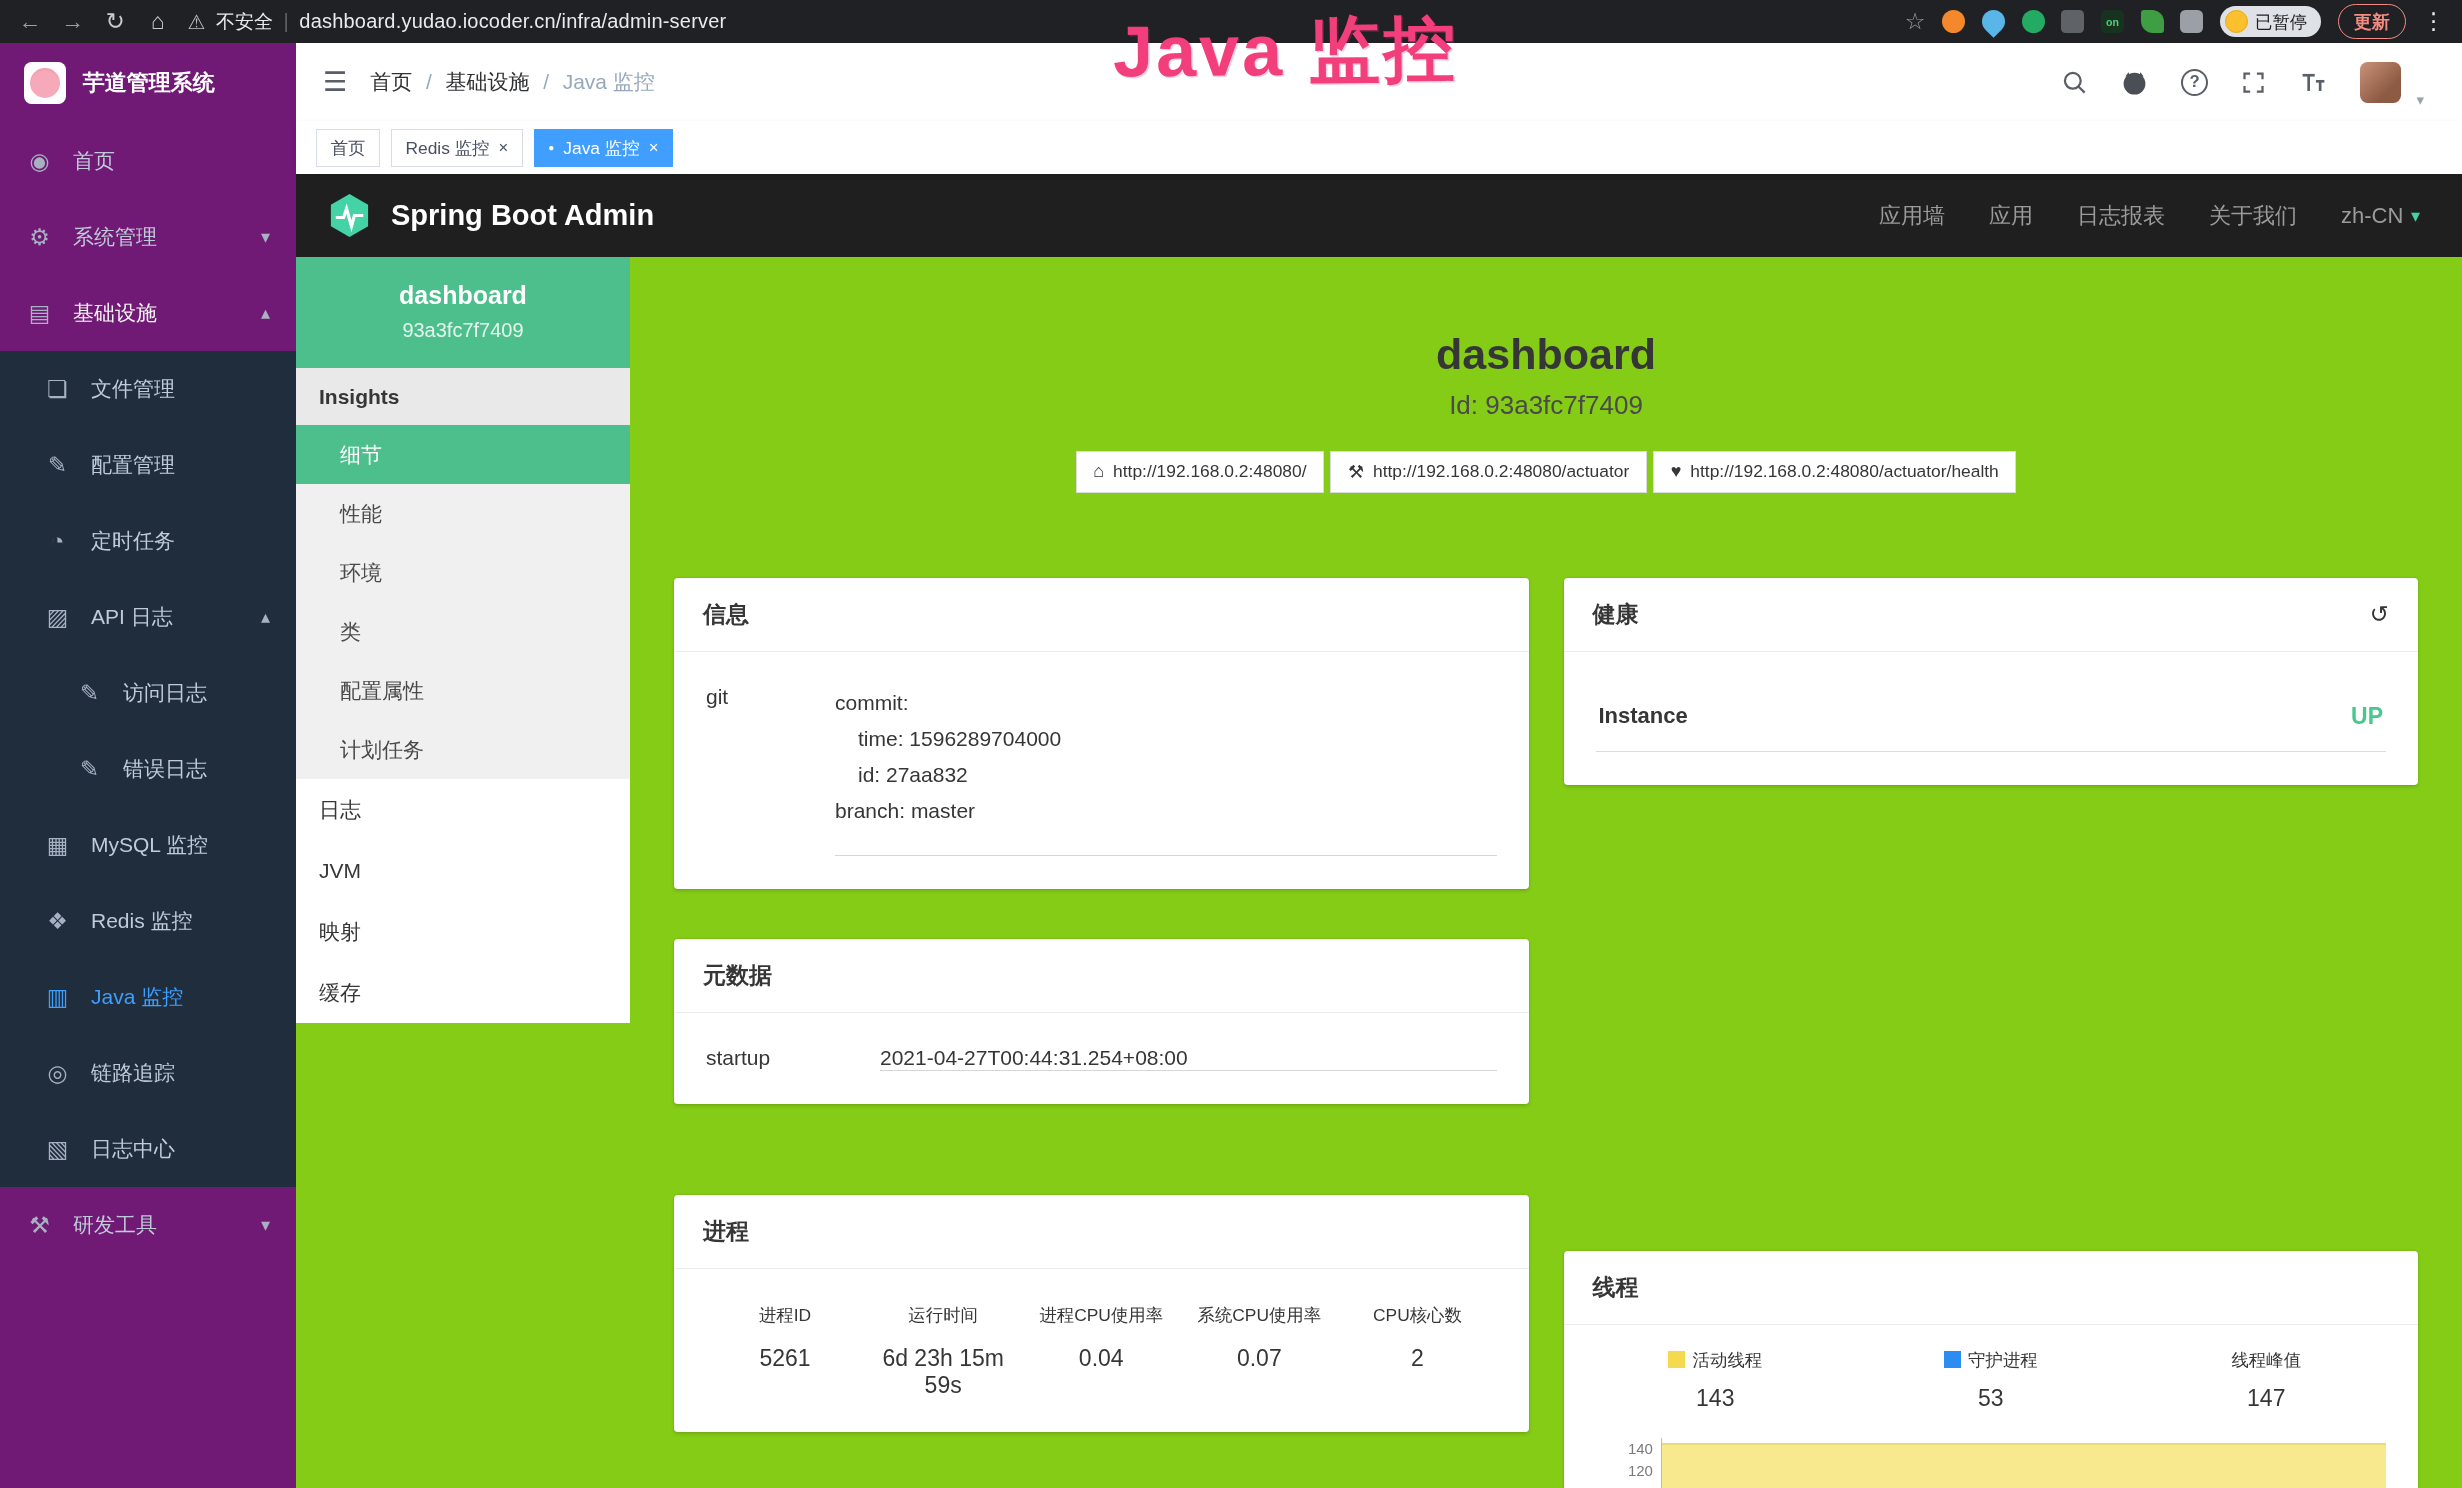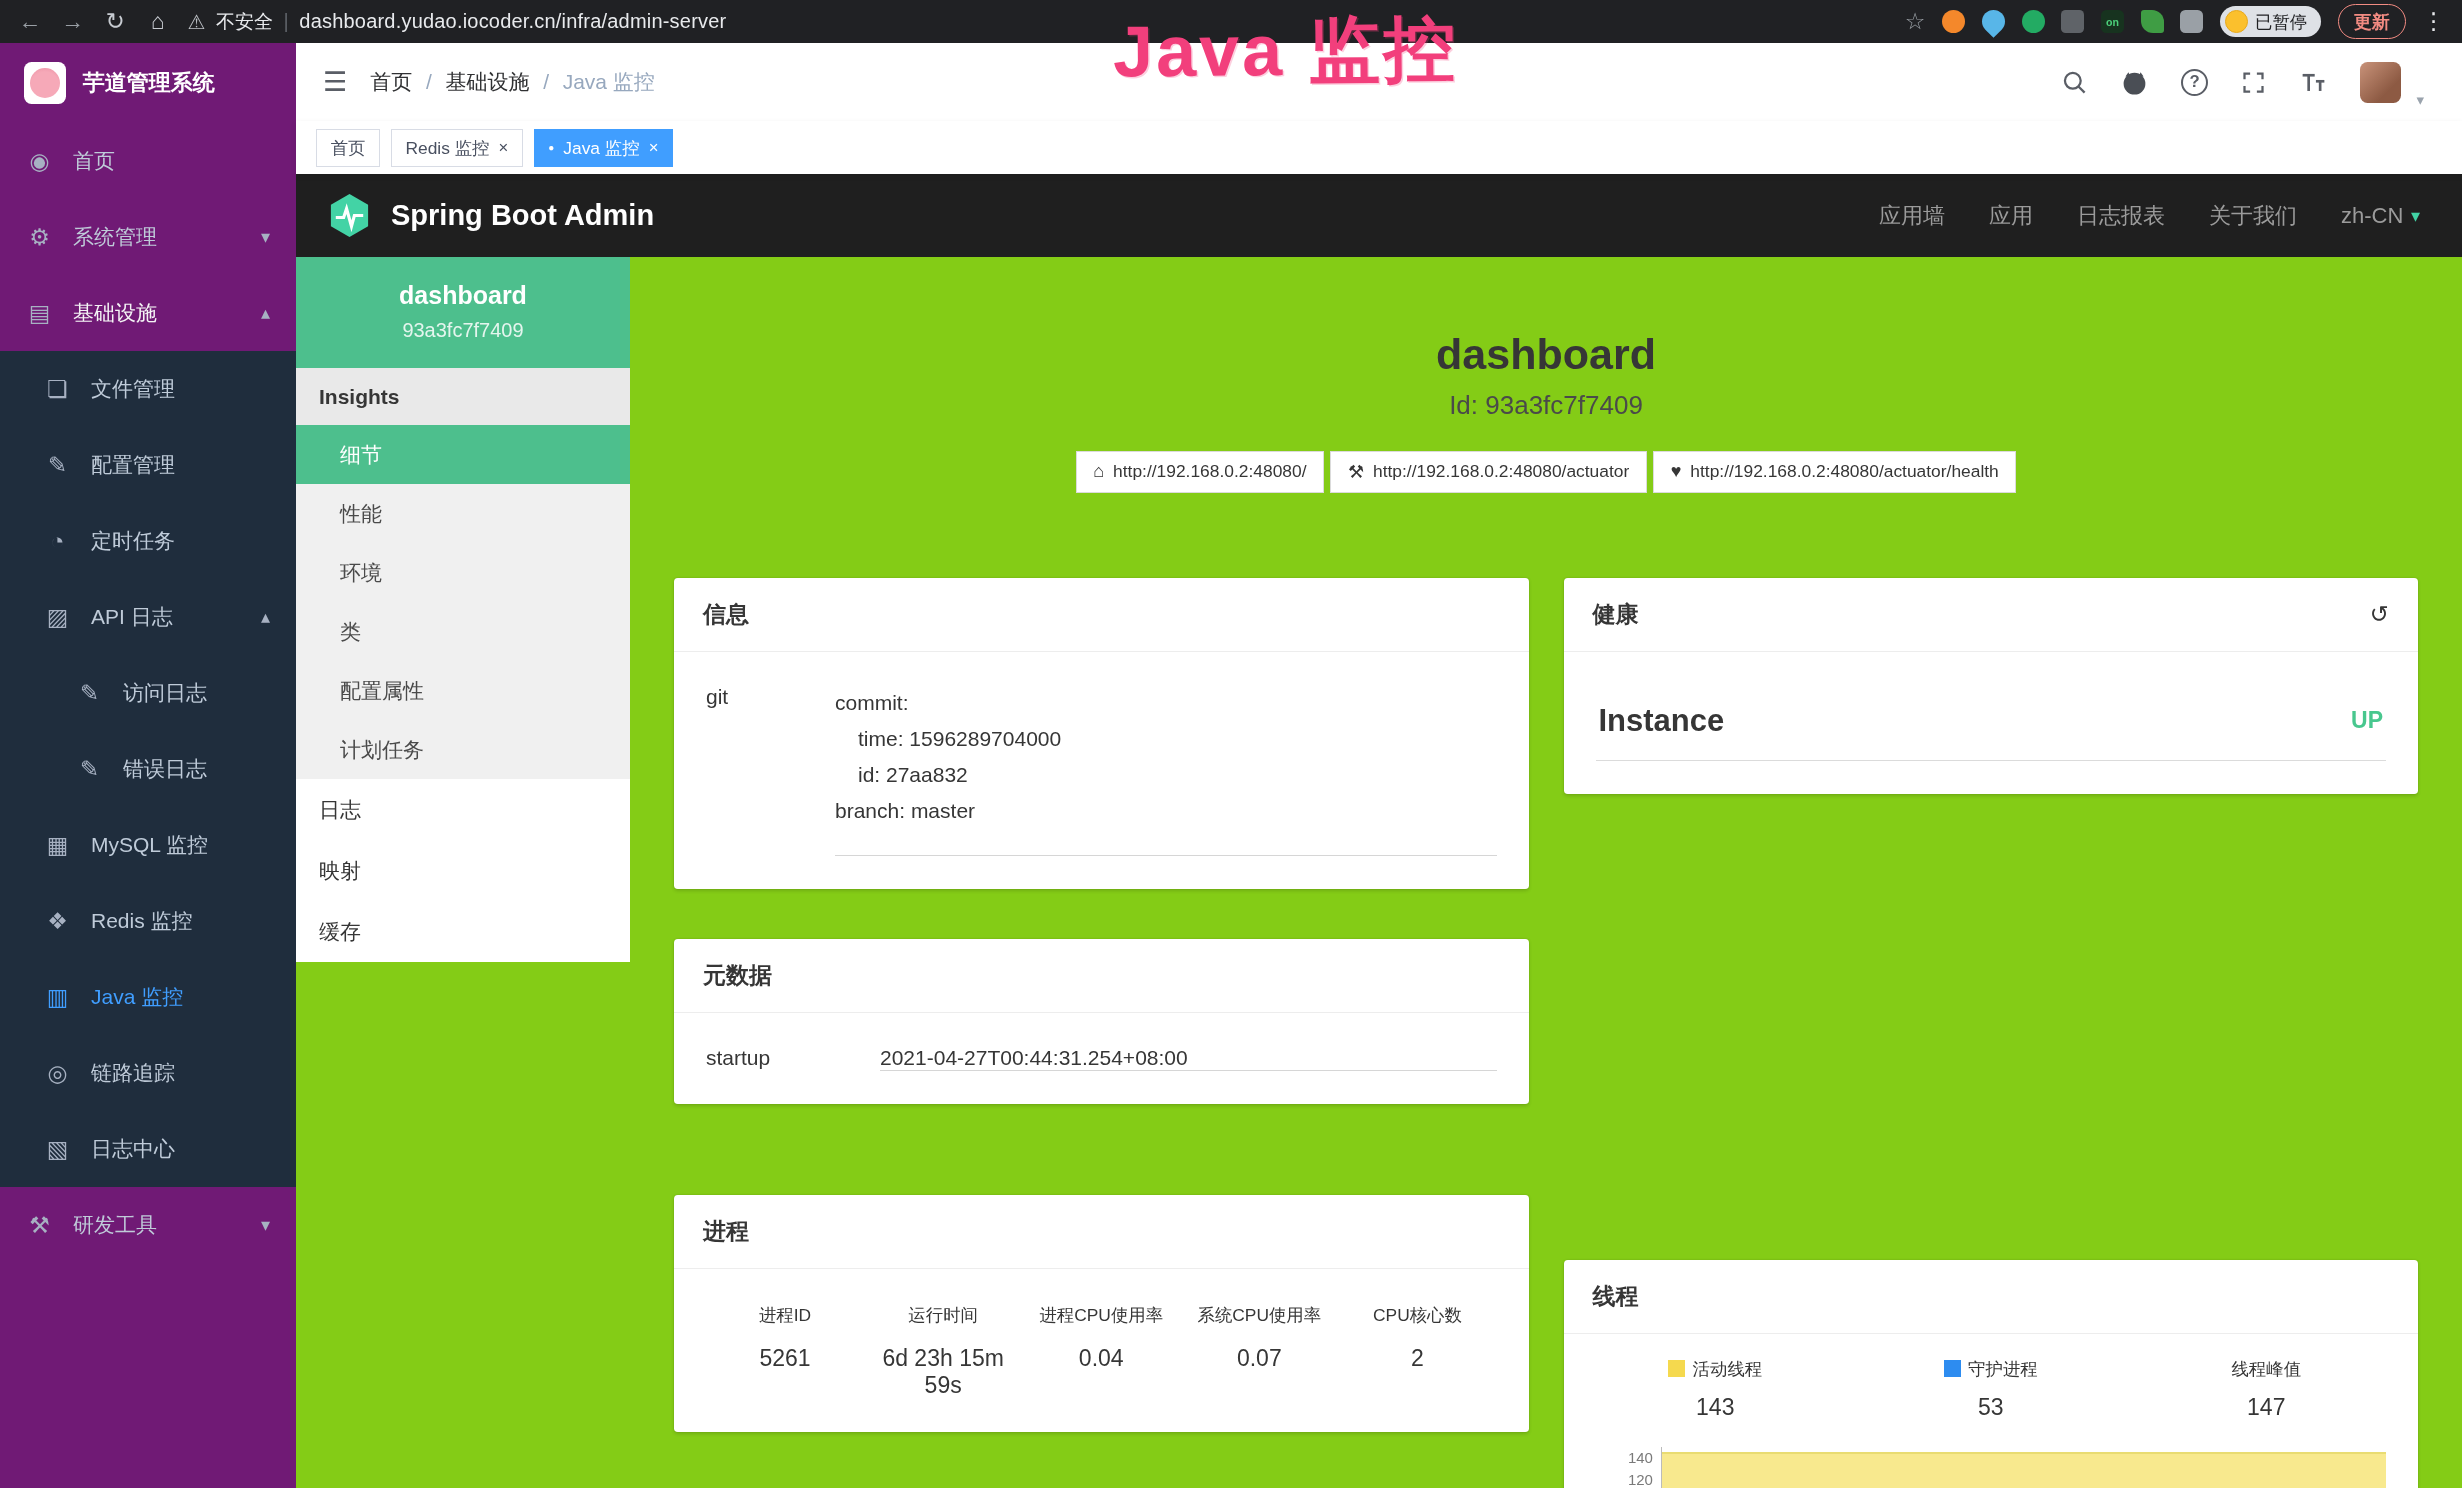--- a/index.html
+++ b/index.html
@@ -114,21 +114,21 @@
   .irow{display:flex;}
   .ilabel{width:129px;font-size:21px;}
   .ival{flex:1;border-bottom:0.8px solid #d6d6d6;padding-bottom:26px;}
   .iline{line-height:36px;font-size:21px;}
   .iline.indent{margin-left:23px;}
   .mrow{display:flex;}
   .mlabel{width:174px;}
   .mval{flex:1;border-bottom:0.8px solid #d6d6d6;}
 
   .hrow{display:flex;justify-content:space-between;align-items:center;border-bottom:0.8px solid #dbdbdb;padding:18px 3px 21px;}
-  .hlabel{font-weight:bold;font-size:31px;}
+  .hlabel{font-weight:bold;font-size:22px;}
   .hstatus{font-weight:bold;font-size:23px;}
 
   .ptable{display:flex;text-align:center;padding-top:1.5px;}
   .pcol{flex:1;}
   .phead{font-size:17.4px;color:#363636;}
   .pval{font-size:23px;margin-top:18px;}
 
   .threads-card{margin-top:466px;}
   .tbody{padding-top:23px;}
   .legend{display:flex;text-align:center;gap:36px;}
@@ -338,20 +338,21 @@
             <div class="appid" data-interactable="false">93a3fc7f7409</div>
           </div>
           <div class="sect" data-interactable="false">Insights</div>
           <div class="ins-item active" data-interactable="true">细节</div>
           <div class="ins-item" data-interactable="true">性能</div>
           <div class="ins-item" data-interactable="true">环境</div>
           <div class="ins-item" data-interactable="true">类</div>
           <div class="ins-item" data-interactable="true">配置属性</div>
           <div class="ins-item" data-interactable="true">计划任务</div>
           <div class="root-item" data-interactable="true">日志</div>
+          <div class="root-item" data-interactable="true">JVM</div>
           <div class="root-item" data-interactable="true">映射</div>
           <div class="root-item" data-interactable="true">缓存</div>
         </div>
 
         <div class="main" data-interactable="false">
           <div class="pagehead" data-interactable="false">
             <div class="ptitle" data-interactable="false">dashboard</div>
             <div class="psub" data-interactable="false">Id: 93a3fc7f7409</div>
             <div class="linkrow" data-interactable="false">
               <div class="linkbtn" data-interactable="true">

